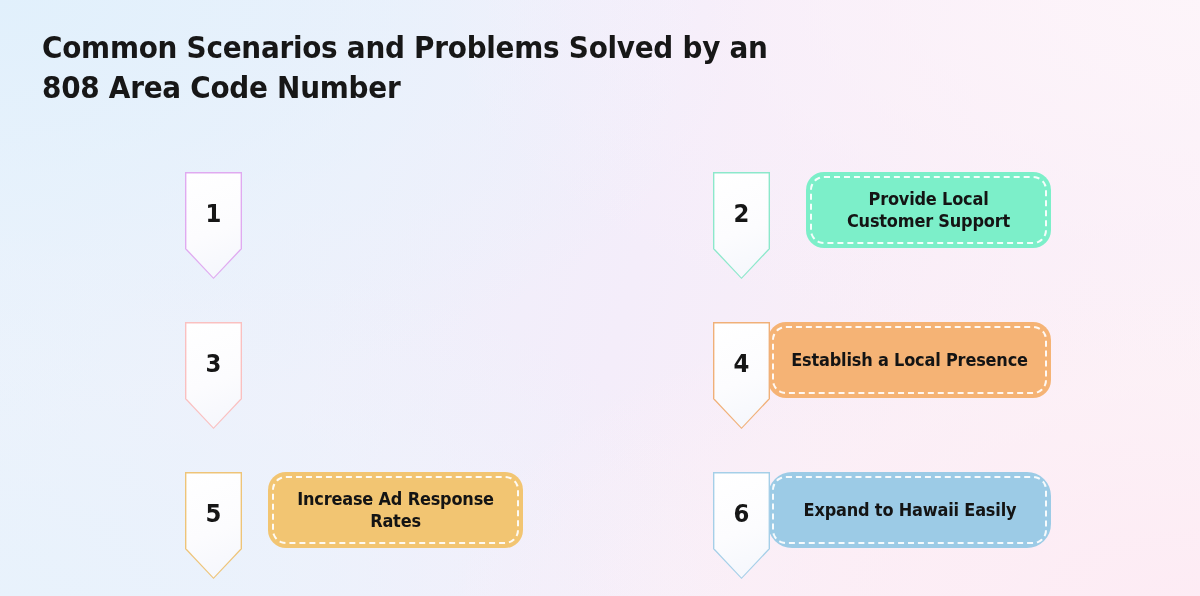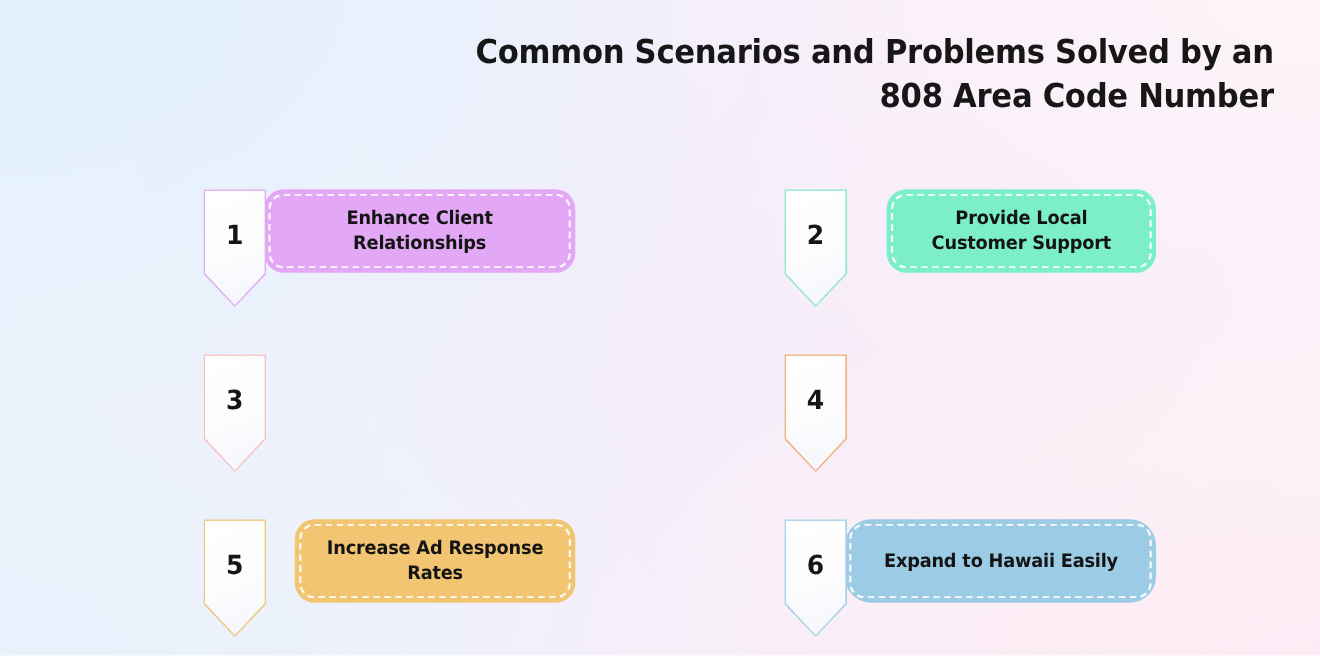--- a/index.html
+++ b/index.html
@@ -25,21 +25,21 @@
       linear-gradient(105deg, #e8f2fc 0%, #eef0fb 30%, #f4edfa 52%, #faeef7 74%, #fdf2f7 100%);
     box-sizing: border-box;
   }
 
   
   .title-block {
     position: absolute;
     top: 28px;
     left: 0;
     width: 1200px;
-    text-align: right;
+    text-align: left;
   }
   .title-line {
     font-family: "DejaVu Sans", sans-serif;
     font-weight: bold;
     font-size: 30px;
     line-height: 40px;
     color: #171717;
     letter-spacing: -0.3px;
     white-space: nowrap;
     transform: scaleX(0.93);
@@ -148,24 +148,20 @@
     <div class="title-line">808 Area Code Number</div>
   </div>
 
   <div class="cards-grid">
 
     <div class="card">
       <div class="badge" style="background: rgb(224, 170, 240);">
         <div class="badge-inner"></div>
         <span class="badge-num">1</span>
       </div>
-      <div class="panel" style="background: rgb(227, 168, 245);">
-        <div class="panel-dash"></div>
-        <span class="panel-text">Enhance Client Relationships</span>
-      </div>
     </div>
 
     <div class="card">
       <div class="badge" style="background: rgb(140, 232, 203);">
         <div class="badge-inner"></div>
         <span class="badge-num">2</span>
       </div>
       <div class="panel" style="background: rgb(124, 239, 201); margin-left: 36px;">
         <div class="panel-dash"></div>
         <span class="panel-text">Provide Local Customer Support</span>
@@ -176,20 +172,24 @@
       <div class="badge" style="background: rgb(250, 192, 192);">
         <div class="badge-inner"></div>
         <span class="badge-num">3</span>
       </div>
     </div>
 
     <div class="card">
       <div class="badge" style="background: rgb(240, 176, 120);">
         <div class="badge-inner"></div>
         <span class="badge-num">4</span>
+      </div>
+      <div class="panel" style="background: rgb(245, 179, 117);">
+        <div class="panel-dash"></div>
+        <span class="panel-text">Establish a Local Presence</span>
       </div>
     </div>
 
     <div class="card">
       <div class="badge" style="background: rgb(238, 196, 120);">
         <div class="badge-inner"></div>
         <span class="badge-num">5</span>
       </div>
       <div class="panel" style="background: rgb(242, 197, 114); margin-left: 26px;">
         <div class="panel-dash"></div>

